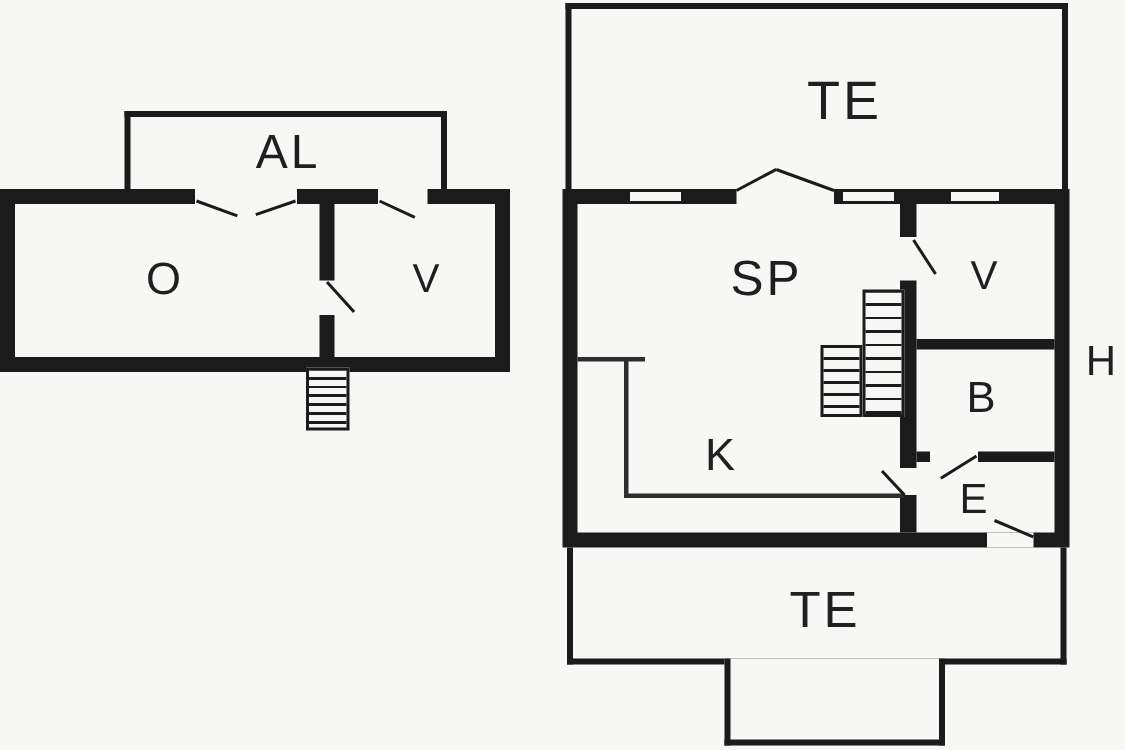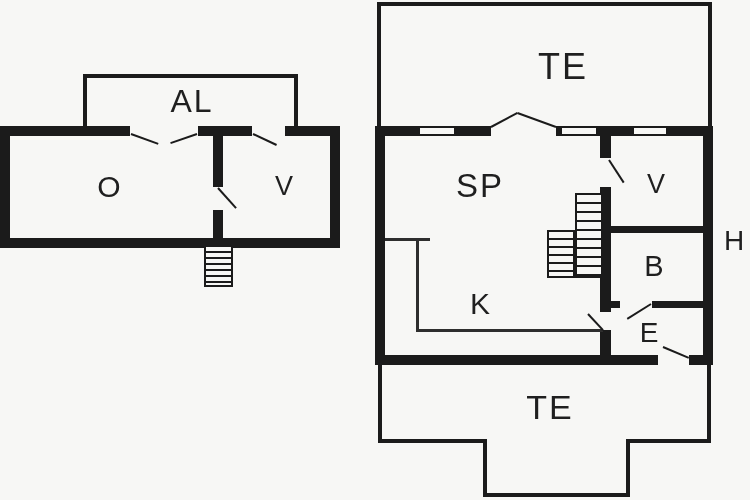--- a/index.html
+++ b/index.html
@@ -86,21 +86,21 @@
     <div class="swing" style="left:556px;top:126px;width:41px;transform:rotate(-160deg);"></div>
     <div class="swing" style="left:609px;top:159px;width:27px;transform:rotate(57deg);"></div>
     <div class="swing" style="left:651px;top:303px;width:28px;transform:rotate(148deg);"></div>
     <div class="swing" style="left:588px;top:313px;width:22px;transform:rotate(47deg);"></div>
     <div class="swing" style="left:663px;top:346px;width:28px;transform:rotate(23deg);"></div>
 
     <div class="thinrect" style="left:378px;top:365px;width:333px;height:78px;border-top:none;"></div>
     <div class="thinrect" style="left:483px;top:439px;width:147px;height:58px;border-top:none;background:#f7f7f5;"></div>
 
     <div class="lbl" style="left:563px;top:67px;font-size:36px;">TE</div>
-    <div class="lbl" style="left:480px;top:185px;font-size:33px;text-align:right;">SP</div>
+    <div class="lbl" style="left:511px;top:185px;font-size:33px;text-align:right;">SP</div>
     <div class="lbl" style="left:657px;top:184px;font-size:27px;">V</div>
     <div class="lbl" style="left:655px;top:266px;font-size:29px;">B</div>
     <div class="lbl" style="left:650px;top:333px;font-size:28px;">E</div>
     <div class="lbl" style="left:481px;top:304px;font-size:30px;">K</div>
     <div class="lbl" style="left:735px;top:241px;font-size:28px;">H</div>
     <div class="lbl" style="left:550px;top:407px;font-size:34px;">TE</div>
   </div>
 
 </div>
 

